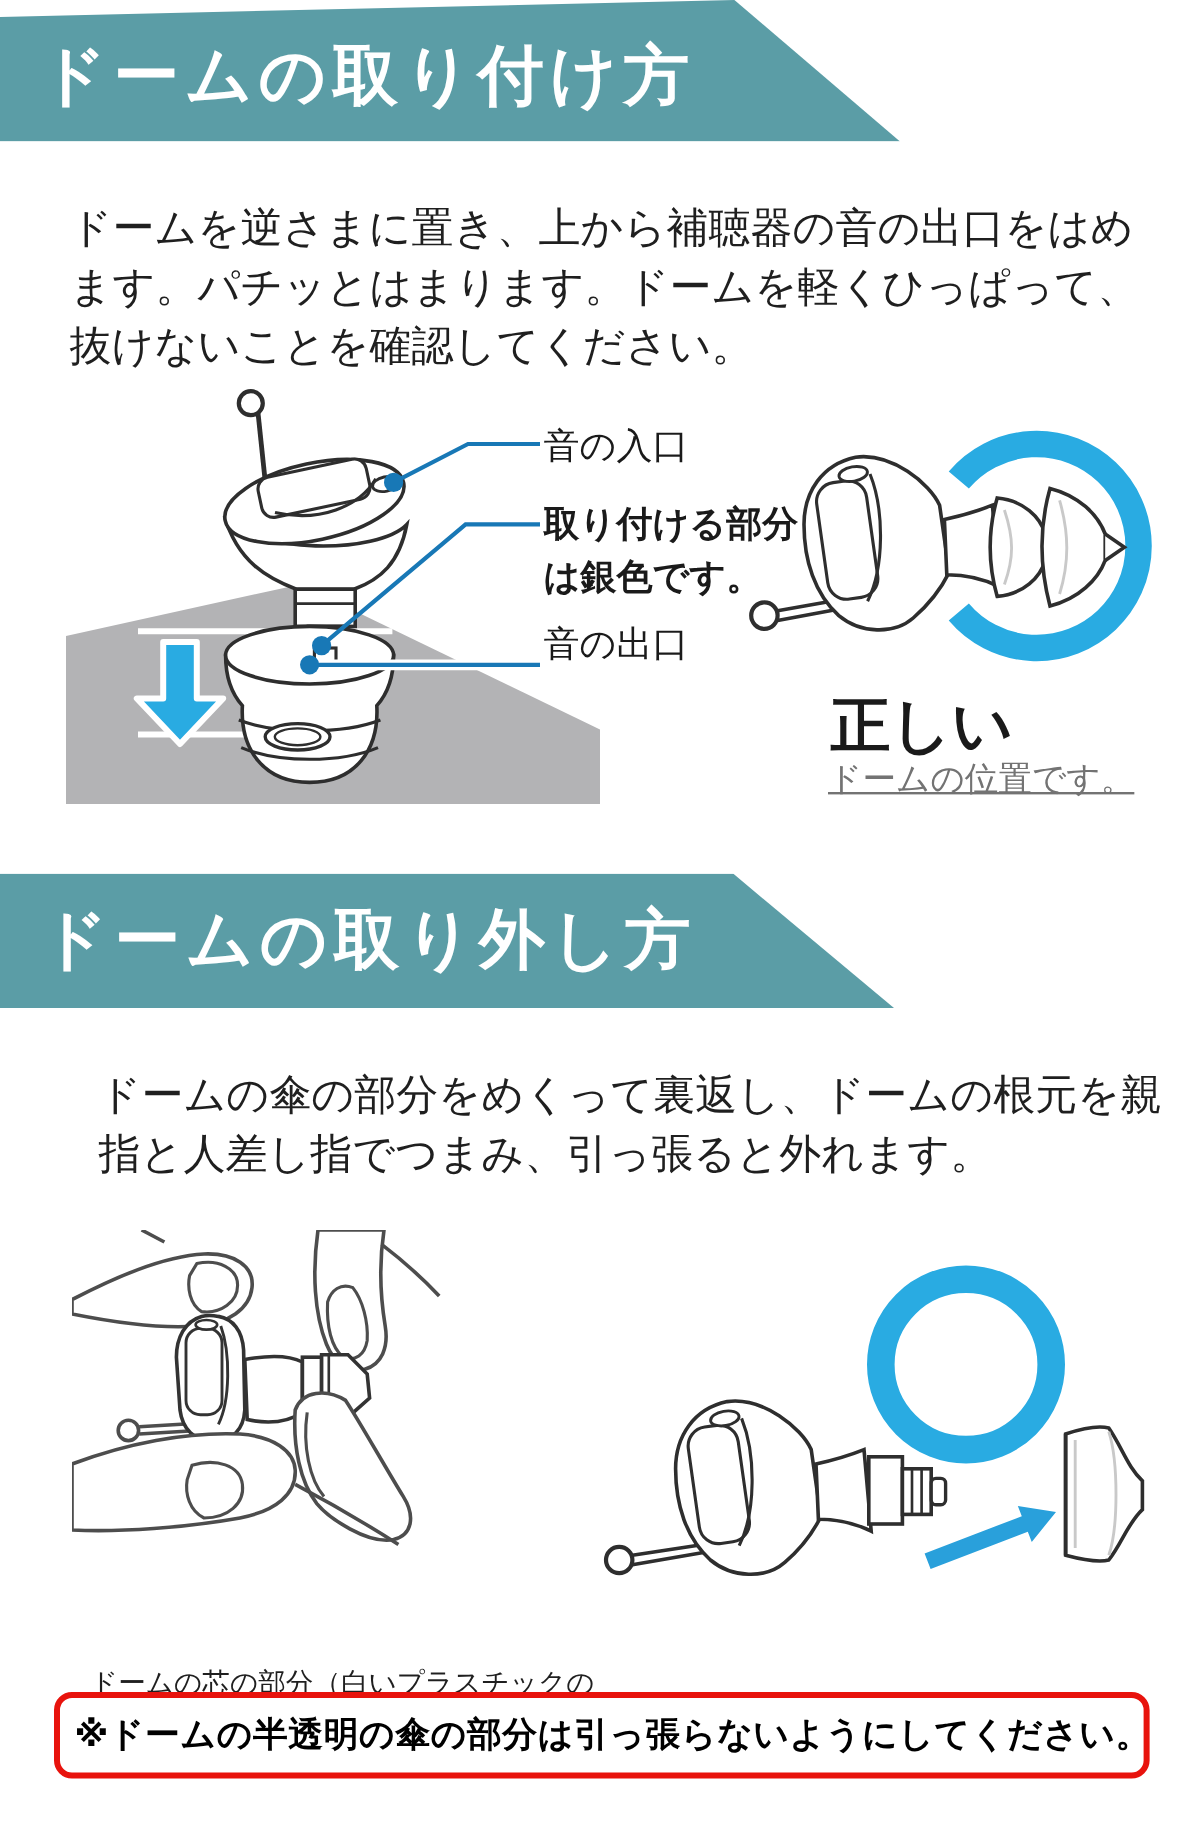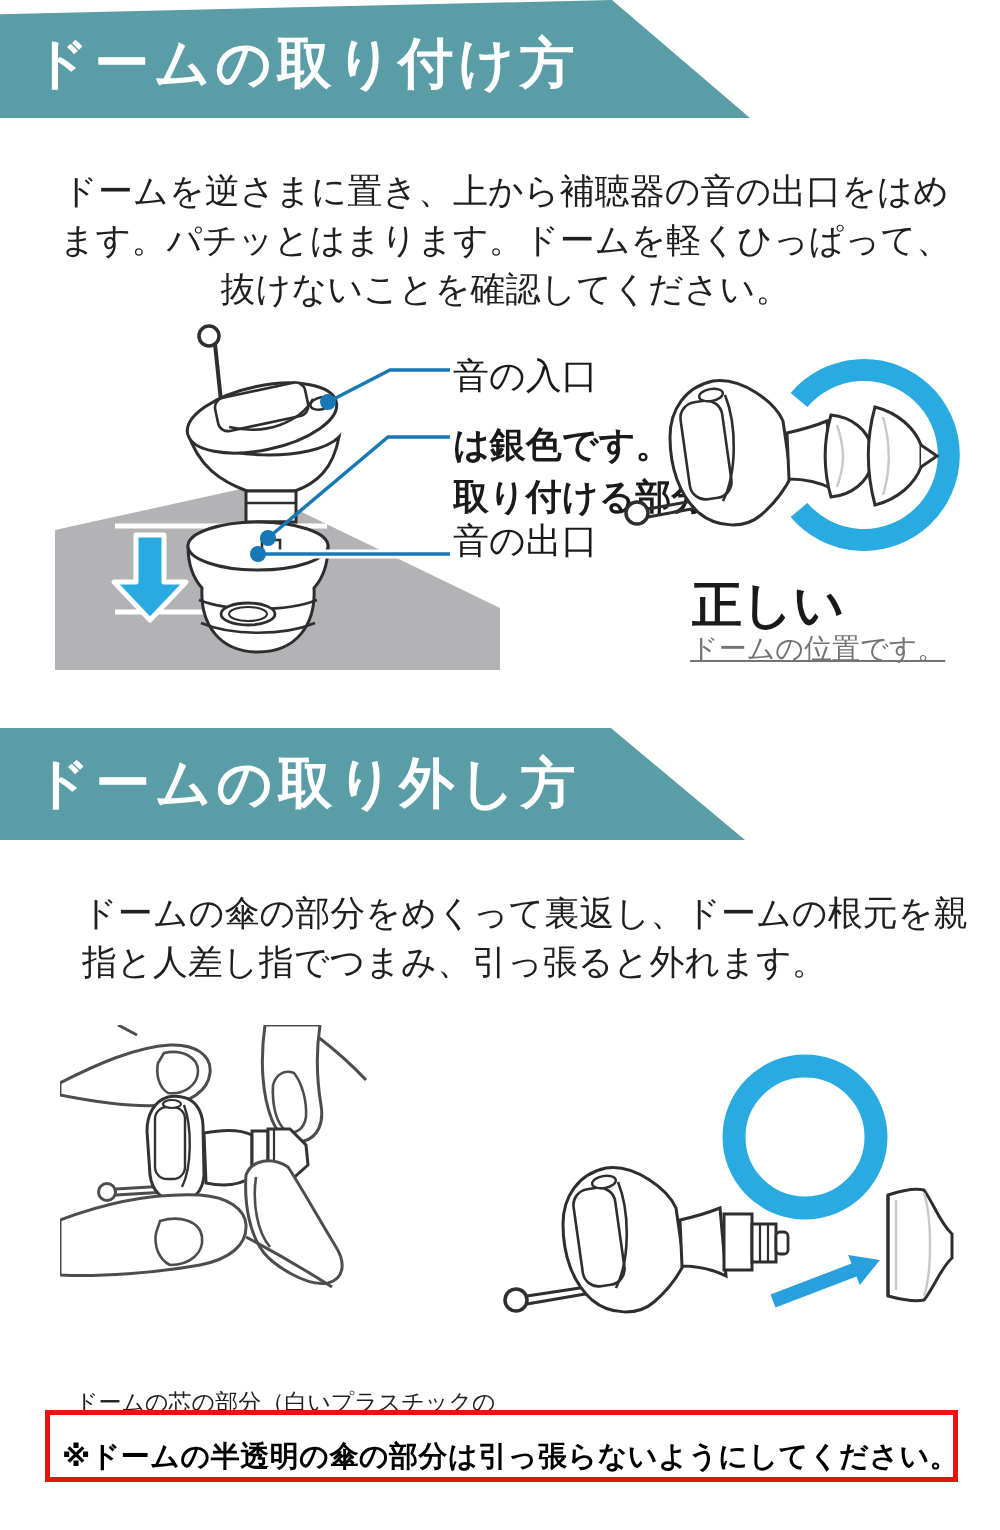--- a/index.html
+++ b/index.html
@@ -24,34 +24,34 @@
   #banner-attach .banner-title{padding-top:10px;}
   #banner-detach{
     left:0;top:728px;width:745px;height:112px;
     clip-path:polygon(0 0,82% 0,100% 100%,0 100%);
     padding-left:34px;box-sizing:border-box;
   }
   .para{
     font-size:35px;line-height:1.4;color:#1f1f1f;
     text-align:left;letter-spacing:0px;
   }
-  #para-attach{left:58px;top:166px;width:895px;text-align:center;}
+  #para-attach{left:58px;top:166px;width:895px;}
   #para-detach{left:58px;top:888px;width:895px;margin-left:24px;}
-  .callout-label{font-size:36px;color:#1a1a1a;white-space:nowrap;}
+  .callout-label{font-size:30px;color:#1a1a1a;white-space:nowrap;font-family:Liberation Mono, monospace;}
   .callout-label.bold{font-weight:bold;line-height:1.45;}
   #label-sound-inlet{left:453px;top:352px;}
   #label-attach-part{left:453px;top:419px;}
   #label-sound-outlet{left:453px;top:517px;}
   #correct-title{left:692px;top:572px;font-size:50px;font-weight:bold;color:#1a1a1a;}
   #correct-sub{left:690px;top:630px;font-size:28px;color:#737373;text-decoration:underline;}
   #detach-caption{left:75px;top:1384px;width:432px;font-size:23px;line-height:1.58;color:#1f1f1f;}
   #warning-box{
     left:45px;top:1410px;width:913px;height:72px;box-sizing:border-box;
-    border:5px solid #e8130d;border-radius:0;background:#ffffff;
-    display:flex;align-items:flex-end;padding-left:12px;
+    border:5px solid #e8130d;border-radius:15px;background:#ffffff;
+    display:flex;align-items:center;padding-left:12px;
   }
   #warning-text{font-size:29px;font-weight:bold;color:#000000;white-space:nowrap;letter-spacing:0.5px;}
   svg{display:block;}
 </style>
 </head>
 <body>
 
 <div id="banner-attach" class="abs banner">
   <div class="banner-title">ドームの取り付け方</div>
 </div>
@@ -108,22 +108,22 @@
   </g>
   <g fill="#1878b6">
     <circle cx="328" cy="82" r="8"></circle>
     <circle cx="268" cy="218" r="8"></circle>
     <circle cx="258" cy="234" r="8"></circle>
   </g>
 </svg>
 
 <div id="label-sound-inlet" class="abs callout-label">音の入口</div>
 <div id="label-attach-part" class="abs callout-label bold">
+  <div>取り付ける部分</div>
   <div>は銀色です。</div>
-  <div>取り付ける部分</div>
 </div>
 <div id="label-sound-outlet" class="abs callout-label">音の出口</div>
 
 <svg class="abs" style="left:615px;top:325px;" width="385" height="245" viewBox="0 0 385 245">
 
   <path d="M184,75 A85,85 0 1 1 184,185" fill="none" stroke="#29abe2" stroke-width="22"></path>
 
   <g stroke="#2e2e2e" fill="#ffffff">
     <circle cx="22" cy="188" r="11" stroke-width="3.5"></circle>
     <path d="M33,184 L100,172 M33,192 L98,180" stroke-width="3" fill="none"></path>

